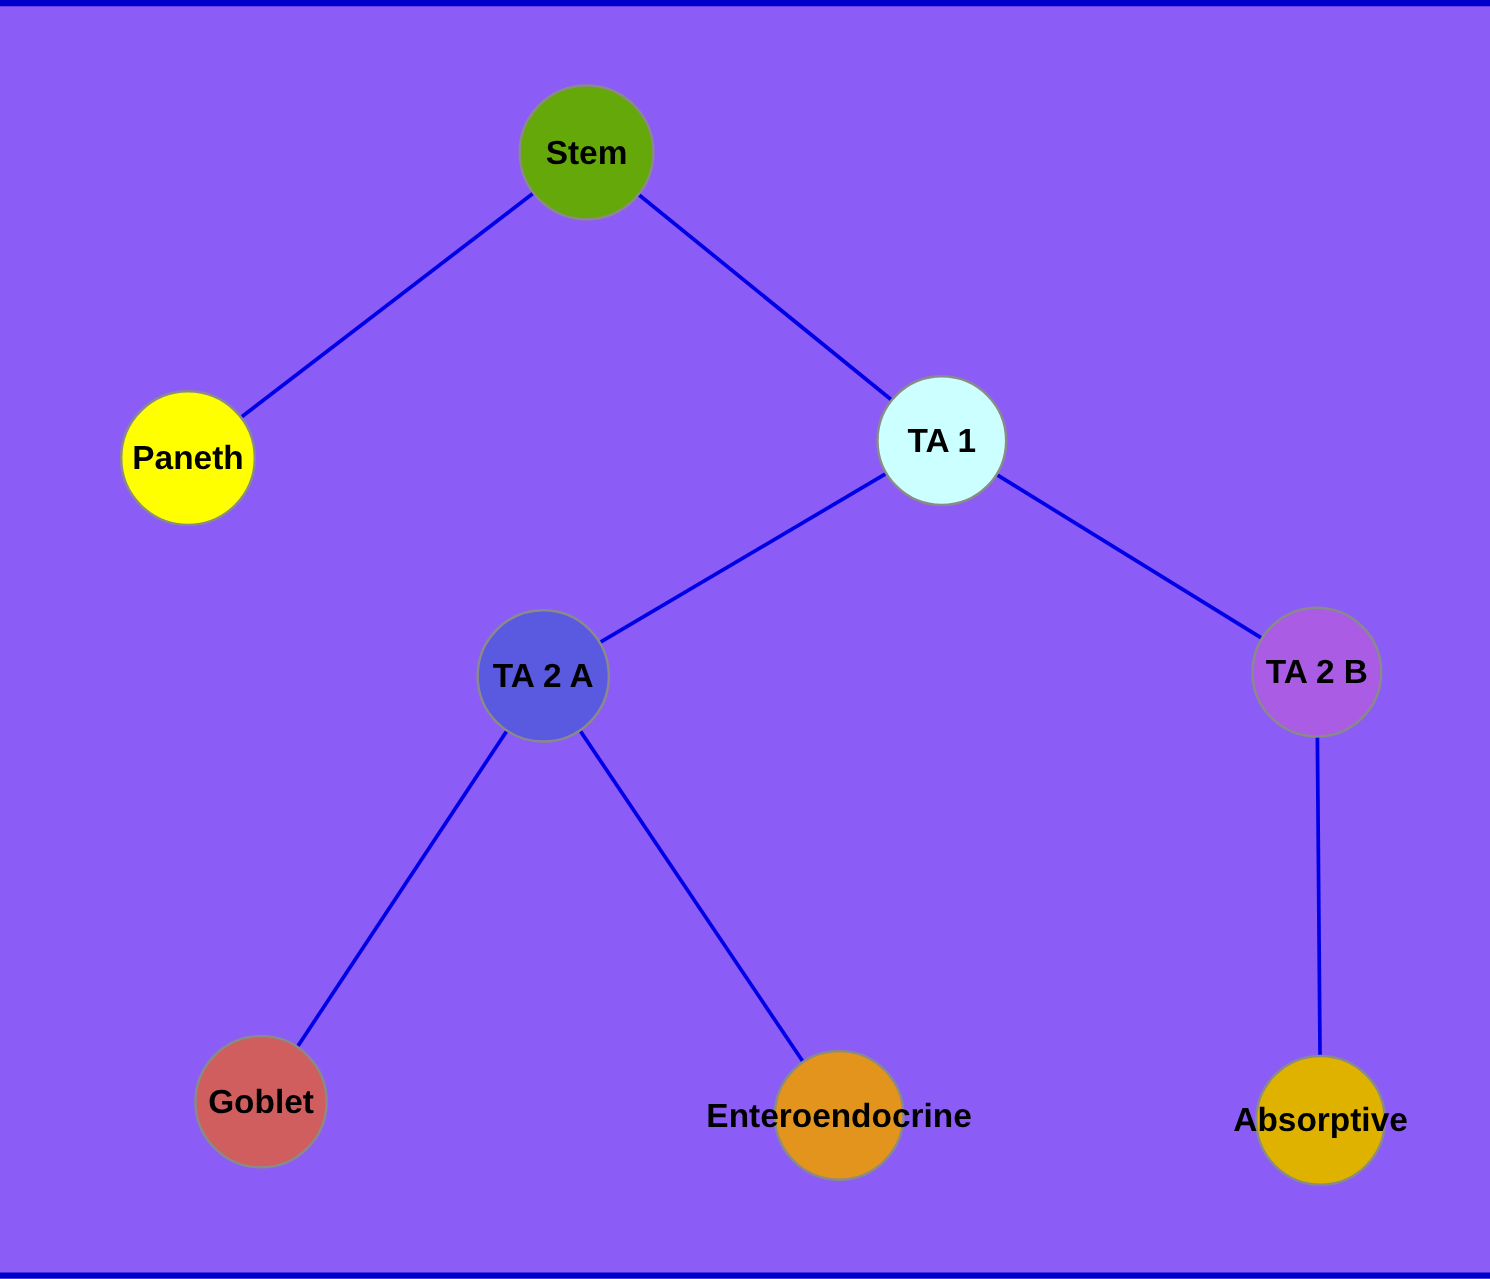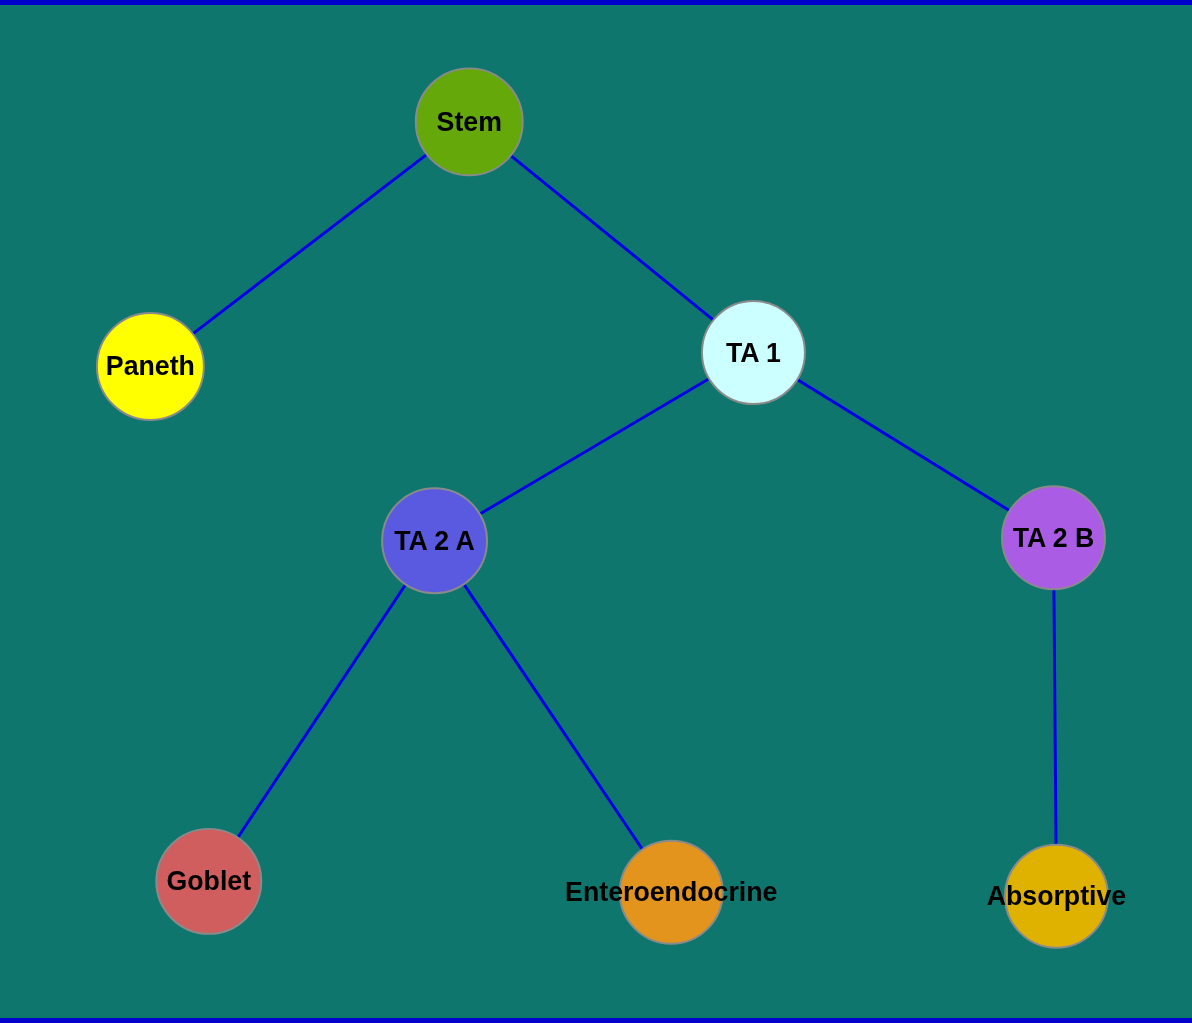--- a/index.html
+++ b/index.html
@@ -5,21 +5,21 @@
   html, body {
     margin: 0;
     padding: 0;
     font-family: "Liberation Sans", sans-serif;
   }
   .stage {
     position: relative;
     width: 1192px;
     height: 1023px;
     box-sizing: border-box;
-    background: #0f766e;
+    background: #8b5cf6;
     border-top: 5px solid #0000cc;
     border-bottom: 5px solid #0000cc;
     overflow: hidden;
   }
   #graph-svg {
     display: block;
     width: 100%;
     height: 100%;
   }
   .node-label {

